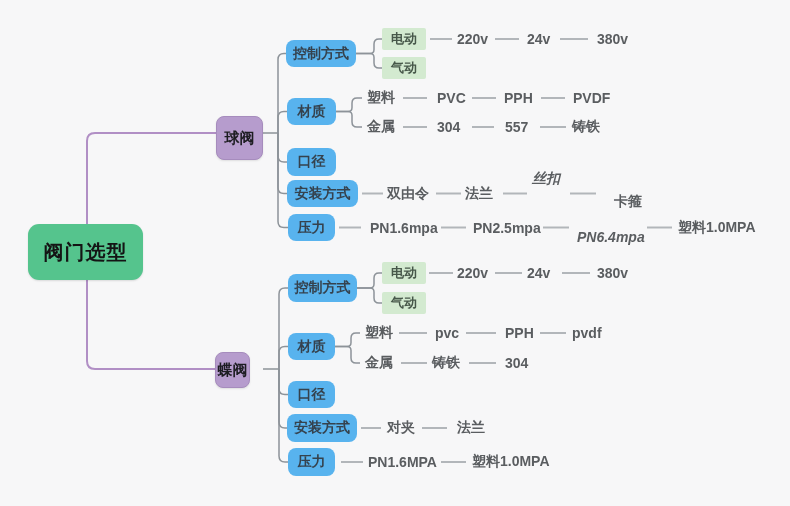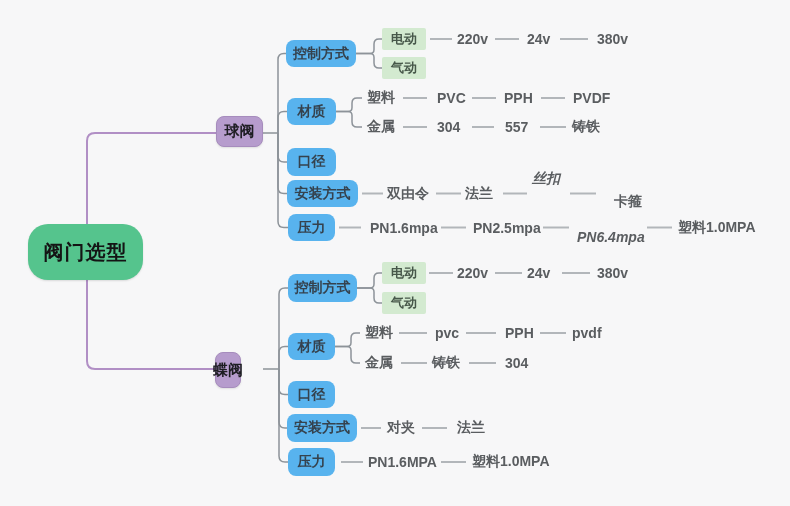--- a/index.html
+++ b/index.html
@@ -22,21 +22,21 @@
     display:flex;align-items:center;justify-content:center;
     box-sizing:border-box;
     font-weight:700;
     white-space:nowrap;
     cursor:default;
   }
   .root-node{
     background:var(--root-green,#55c48d);
     color:#141414;
     font-size:20px;
-    border-radius:20px;
+    border-radius:11px;
     letter-spacing:1px;
     box-shadow:0 1px 2px rgba(0,0,0,.12);
   }
   .branch-node{
     background:var(--branch-purple,#b69ccd);
     border:1px solid var(--branch-purple-border,#a68cbd);
     color:#1d1d22;
     font-size:15px;
     border-radius:8px;
     box-shadow:0 1px 2px rgba(0,0,0,.10);
@@ -128,22 +128,22 @@
         <path d="M 469 363 H 496"></path>
       <path d="M 361 428 H 381"></path>
         <path d="M 422 428 H 447"></path>
       <path d="M 341 462 H 363"></path>
         <path d="M 441 462 H 466"></path>
     </g>
   </svg>
 
   <div class="node root-node" style="left:28px;top:224px;width:115px;height:56px;">阀门选型</div>
 
-  <div class="node branch-node" style="left:216px;top:116px;width:47px;height:31px;">球阀</div>
-  <div class="node branch-node" style="left:215px;top:352px;width:26px;height:36px;">蝶阀</div>
+  <div class="node branch-node" style="left:216px;top:116px;width:47px;height:44px;">球阀</div>
+  <div class="node branch-node" style="left:215px;top:352px;width:35px;height:36px;">蝶阀</div>
 
   <div class="node topic-node" style="left:286px;top:40px;width:70px;height:27px;">控制方式</div>
   <div class="node topic-node" style="left:287px;top:98px;width:49px;height:27px;">材质</div>
   <div class="node topic-node" style="left:287px;top:148px;width:49px;height:28px;">口径</div>
   <div class="node topic-node" style="left:287px;top:180px;width:71px;height:27px;">安装方式</div>
   <div class="node topic-node" style="left:288px;top:214px;width:47px;height:27px;">压力</div>
 
   <div class="node subtopic-node" style="left:382px;top:28px;width:44px;height:22px;">电动</div>
   <div class="node subtopic-node" style="left:382px;top:57px;width:44px;height:22px;">气动</div>
 

